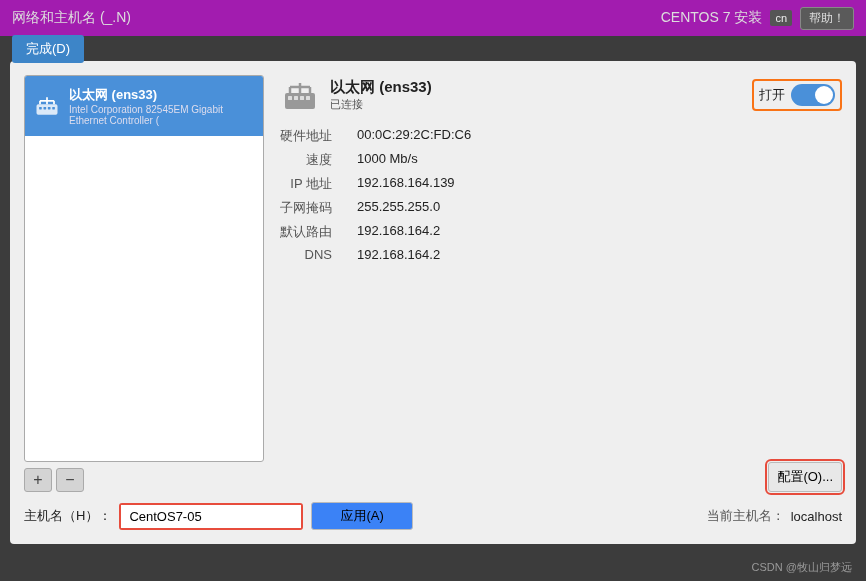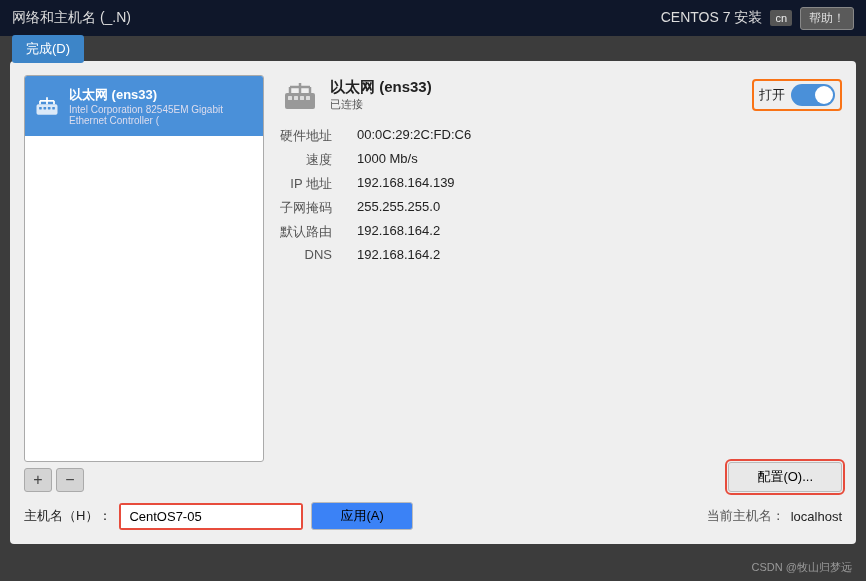--- a/index.html
+++ b/index.html
@@ -8,21 +8,21 @@
       background: #3c3c3c;
       width: 866px;
       height: 581px;
       overflow: hidden;
       font-size: 13px;
       color: #222;
     }
 
     
     .header-bar {
-      background: #0f172a;
+      background: #a21caf;
       display: flex;
       align-items: center;
       justify-content: space-between;
       padding: 6px 12px;
       height: 36px;
       gap: 32px;
     }
     .header-title {
       color: #ddd;
       font-size: 14px;
@@ -235,21 +235,21 @@
     .bottom-section {
       display: flex;
       align-items: center;
       justify-content: space-between;
       margin-top: 10px;
     }
     .configure-button {
       background: #e8e8e8;
       border: 1px solid #bbb;
       border-radius: 3px;
-      padding: 5px 28px;
+      padding: 5px 8px;
       font-size: 13px;
       cursor: pointer;
       outline: 2px solid #e74c3c;
       outline-offset: 1px;
     }
     .hostname-row {
       display: flex;
       align-items: center;
       gap: 8px;
     }

